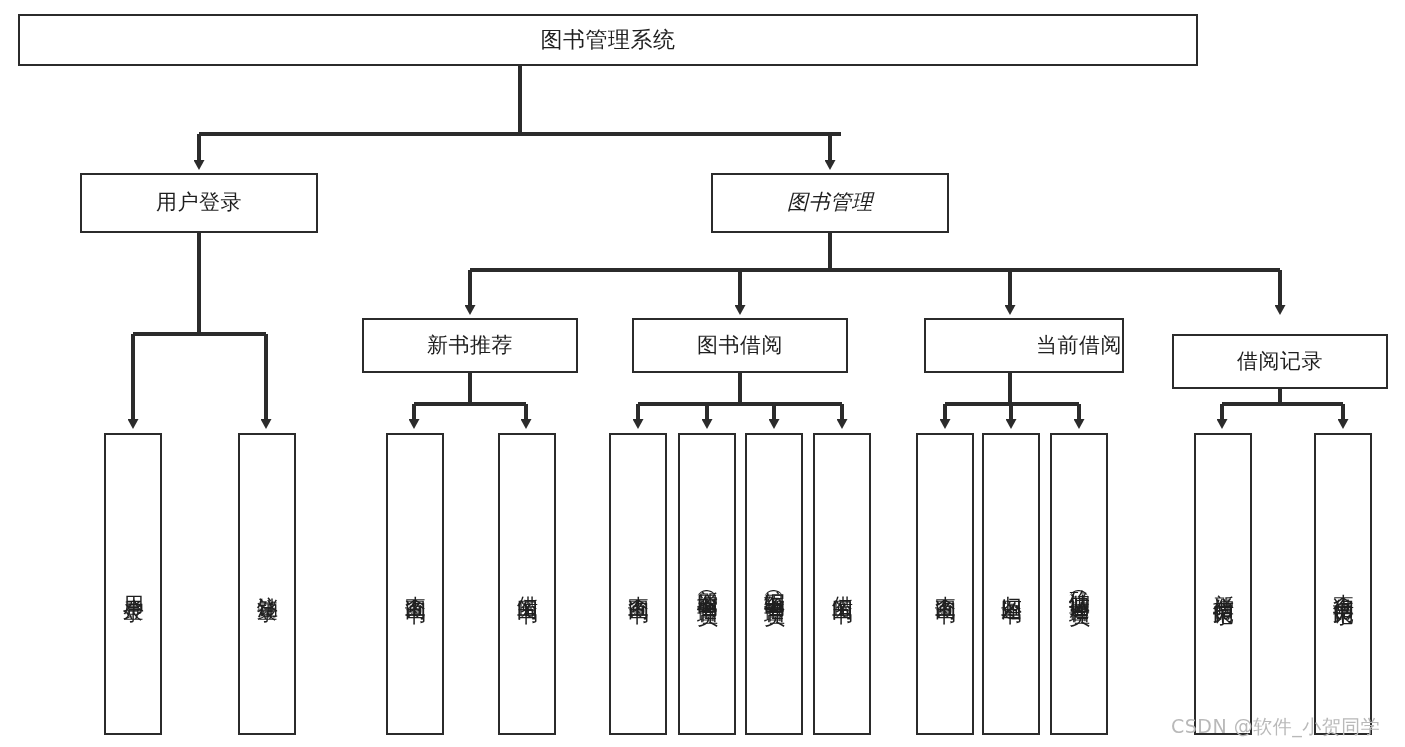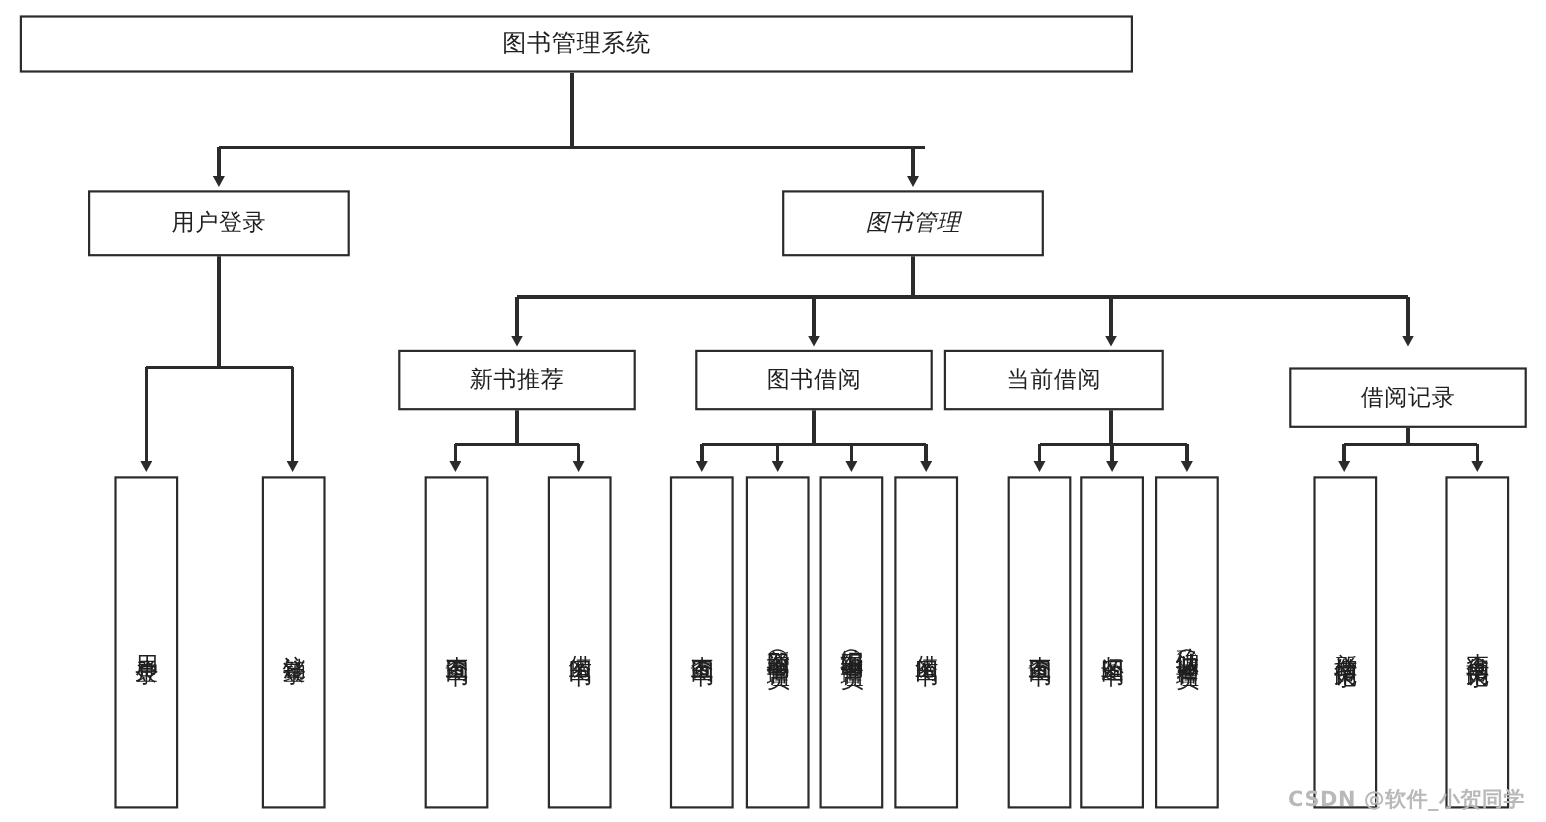--- a/index.html
+++ b/index.html
@@ -118,38 +118,38 @@
       <path d="M1011,404 L1011,420" marker-end="url(#arrow)"></path>
       <path d="M1079,404 L1079,420" marker-end="url(#arrow)"></path>
 
       <path d="M1280,373 L1280,404"></path>
       <path d="M1222,404 L1343,404"></path>
       <path d="M1222,404 L1222,420" marker-end="url(#arrow)"></path>
       <path d="M1343,404 L1343,420" marker-end="url(#arrow)"></path>
     </g>
   </svg>
 
-  <div class="node h root" style="left:18px; top:14px; width:1012px; height:52px;">
+  <div class="node h root" style="left:18px; top:14px; width:1180px; height:52px;">
     <span class="node-label">图书管理系统</span>
   </div>
 
   <div class="node h" style="left:80px; top:173px; width:238px; height:60px;">
     <span class="node-label">用户登录</span>
   </div>
   <div class="node h" style="left:711px; top:173px; width:238px; height:60px;font-style:italic;">
     <span class="node-label">图书管理</span>
   </div>
 
   <div class="node h" style="left:362px; top:318px; width:216px; height:55px;">
     <span class="node-label">新书推荐</span>
   </div>
   <div class="node h" style="left:632px; top:318px; width:216px; height:55px;">
     <span class="node-label">图书借阅</span>
   </div>
-  <div class="node h" style="left:858px; top:318px; width:200px; height:55px;">
+  <div class="node h" style="left:924px; top:318px; width:200px; height:55px;justify-content:flex-end;">
     <span class="node-label">当前借阅</span>
   </div>
   <div class="node h" style="left:1172px; top:318px; width:216px; height:55px;margin-top:16px;">
     <span class="node-label">借阅记录</span>
   </div>
 
   <div class="node v" style="left:104px; top:433px; width:58px; height:302px;">
     <span class="node-label">用户登录</span>
   </div>
   <div class="node v" style="left:238px; top:433px; width:58px; height:302px;">
@@ -186,15 +186,15 @@
     <span class="node-label">确认归还（管理员）</span>
   </div>
 
   <div class="node v" style="left:1194px; top:433px; width:58px; height:302px;">
     <span class="node-label">新增借阅记录</span>
   </div>
   <div class="node v" style="left:1314px; top:433px; width:58px; height:302px;">
     <span class="node-label">查询借阅记录</span>
   </div>
 
-  <div class="watermark" style="left:1171px; top:714px;font-weight:bold;">CSDN @软件_小贺同学</div>
+  <div class="watermark" style="left:1171px; top:714px;">CSDN @软件_小贺同学</div>
 
 </div>
 
 </body></html>

